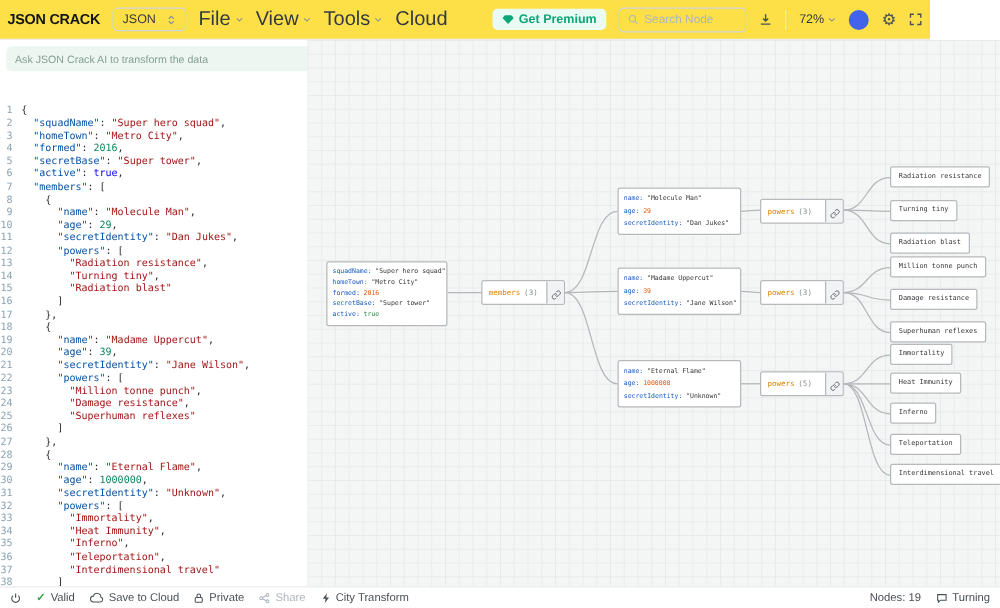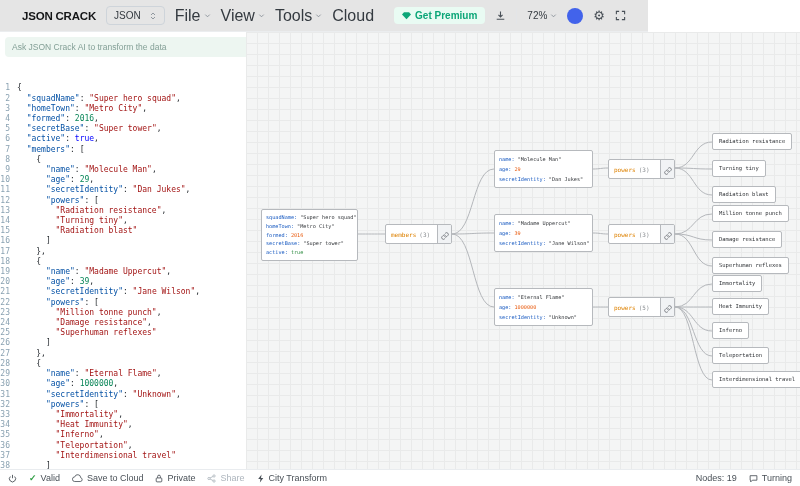--- a/index.html
+++ b/index.html
@@ -1,22 +1,22 @@
 <!DOCTYPE html>
 <html><head>
 <meta charset="utf-8">
 <style>
   * { margin:0; padding:0; box-sizing:border-box; }
   html,body { width:800px; height:486px; overflow:hidden; background:#fff;
     font-family:"Liberation Sans", sans-serif; }
 
   
-  .topbar { position:absolute; top:0; left:0; width:648px; height:32px;
-    display:flex; align-items:center; gap:10px; padding:0 22px;
-    border-bottom:1px solid #ebedef; background:#e5e5e5; z-index:5; }
+  .topbar { position:absolute; top:0; left:0; width:744px; height:32px;
+    display:flex; align-items:center; gap:10px; padding:0 6px;
+    border-bottom:1px solid #ebedef; background:#fde047; z-index:5; }
   .logo { font-weight:800; font-size:11.5px; letter-spacing:-0.2px; color:#141517; white-space:nowrap; }
   .fmt-select { display:flex; align-items:center; gap:8px; border:1px solid #ced4da;
     border-radius:4px; padding:0 7px; height:19px; font-size:10px; color:#343a40; }
   .menu { display:flex; align-items:center; gap:3px; font-size:16px; color:#343a40; cursor:default; }
   .spacer { flex:1; }
   .premium { display:flex; align-items:center; gap:4px; background:#e9fbf3; color:#0ca678;
     font-size:10px; font-weight:700; padding:3px 8px; border-radius:4px; white-space:nowrap; }
   .searchbox { display:flex; align-items:center; gap:4px; border:1px solid #ced4da;
     border-radius:4px; padding:0 6px; width:102px; height:20px; }
   .searchbox input { border:none; outline:none; width:100%; font-size:9.5px; color:#495057;
@@ -122,20 +122,29 @@
 
   <div class="premium">
     <span class="iconbtn">
       <svg width="9" height="9" viewBox="0 0 16 16" fill="#0ca678">
           <path d="M3.5 2h9L16 6.2 8 14.5 0 6.2z"></path>
         </svg>
     </span>
     <span>Get Premium</span>
   </div>
 
+  <div class="searchbox">
+    <span class="iconbtn">
+      <svg width="9" height="9" viewBox="0 0 16 16">
+          <circle cx="7" cy="7" r="4.5" fill="none" stroke="#adb5bd" stroke-width="1.6"></circle>
+          <path d="M10.5 10.5L14 14" stroke="#adb5bd" stroke-width="1.6"></path>
+        </svg>
+    </span>
+    <input placeholder="Search Node" style="">
+  </div>
 
   <span class="iconbtn">
     <svg width="11" height="11" viewBox="0 0 16 16" fill="none" stroke="#495057" stroke-width="1.6">
         <path d="M8 2v8M5 7l3 3 3-3M2.5 13.5h11"></path>
       </svg>
   </span>
 
   <div class="vdiv"></div>
 
   <div class="zoom">

